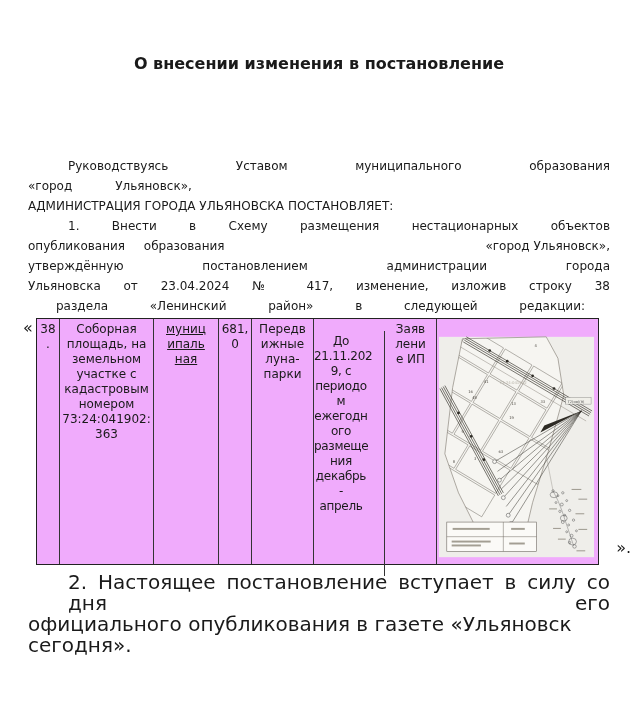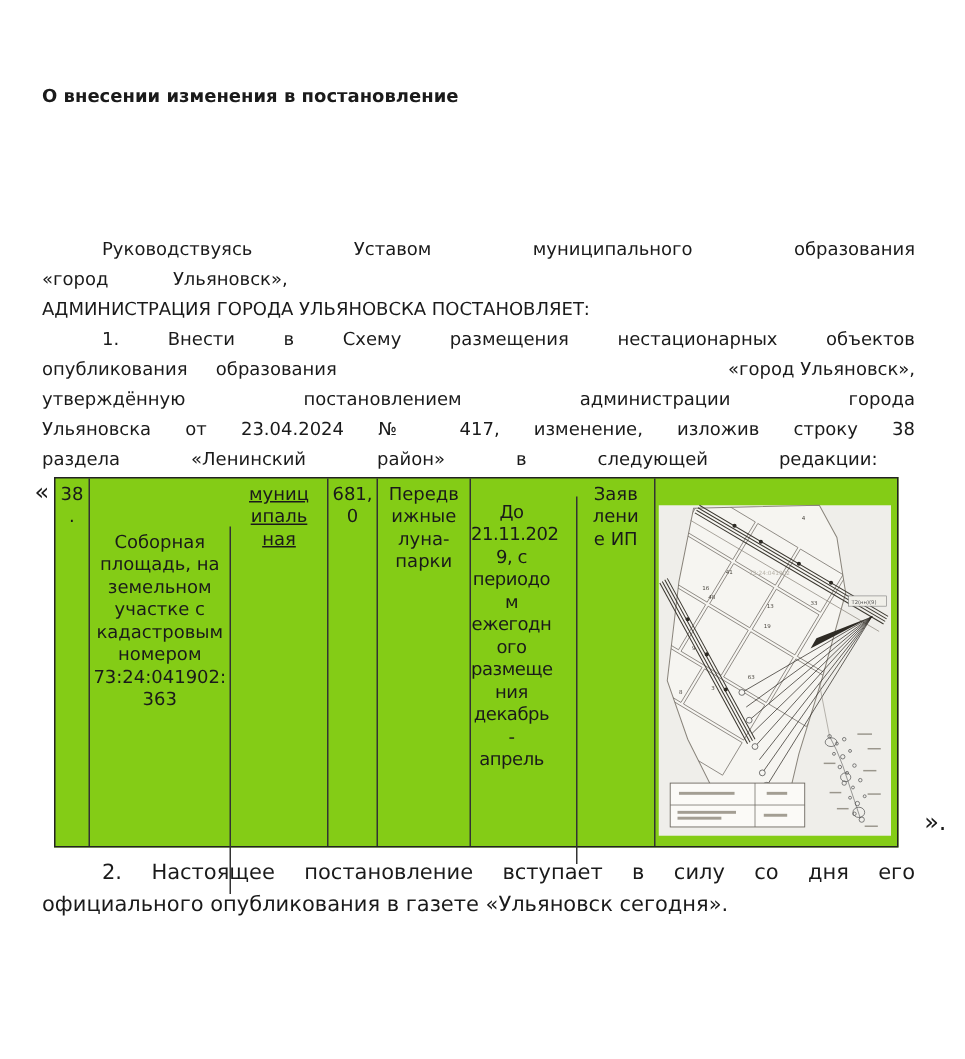--- a/index.html
+++ b/index.html
@@ -3,58 +3,58 @@
 <meta charset="utf-8">
 <style>
   html,body{margin:0;padding:0;}
   body{
     width:643px;height:706px;background:#ffffff;overflow:hidden;
     font-family:"DejaVu Sans","Liberation Sans",sans-serif;
     color:#1a1a1a;-webkit-font-smoothing:antialiased;
   }
   .page{width:643px;height:706px;padding:14px 33px 0 28px;box-sizing:border-box;position:relative;}
   .doc-title{
-    font-weight:bold;font-size:12px;line-height:20px;
+    text-align:center;font-weight:bold;font-size:16px;line-height:20px;
     white-space:pre-wrap;
   }
   .bodytext{font-size:12px;line-height:20px;}
   .p1{margin-top:42px;}
   .ln{white-space:pre-wrap;}
   .stretch{text-align:justify;text-align-last:justify;}
   .indent{padding-left:40px;}
   .flexline{display:flex;justify-content:space-between;}
   .gap43{display:inline-block;width:43px;}
   .ws15{word-spacing:15px;}
-  .pr25{padding-right:25px;}
+  .pr25{padding-right:25px;margin-left:28px;}
 
   
   .table-section{position:relative;margin-left:8px;margin-top:2px;}
   .open-quote{position:absolute;left:-13px;top:0px;font-size:16px;}
   .close-quote{position:absolute;right:-21px;bottom:8px;font-size:16px;}
   .nst-table{
     display:flex;width:561px;height:245px;border:1.5px solid #222;
-    box-sizing:content-box;background:#84cc16;
+    box-sizing:content-box;background:#f0abfc;
   }
   .cell{
     border-right:1px solid #333;box-sizing:border-box;height:100%;
     font-size:12px;line-height:15px;text-align:center;
     white-space:pre-line;padding:3px 1px 0 1px;overflow:hidden;
   }
   .cell:last-child{border-right:none;}
   .c1{width:23px;}
-  .c2{width:94px;padding:3px 2px 0 2px;margin-top:32px;}
+  .c2{width:94px;padding:3px 2px 0 2px;}
   .c3{width:65px;text-decoration:underline;}
   .c4{width:33px;}
   .c5{width:62px;}
   .c6{width:71px;letter-spacing:-0.3px;padding:3px 16px 0 0;margin-top:12px;}
   .c7{width:52px;}
   .c8{width:161px;padding:2px;}
   .mapimg{display:block;}
 
-  .p4{margin-top:7px;font-size:14px;line-height:21px;}
+  .p4{margin-top:7px;font-size:20px;line-height:21px;}
 </style>
 </head>
 <body>
 
 <div class="page">
 
   <div class="doc-title">
     <div>О внесении изменения в постановление</div>
   </div>
 

